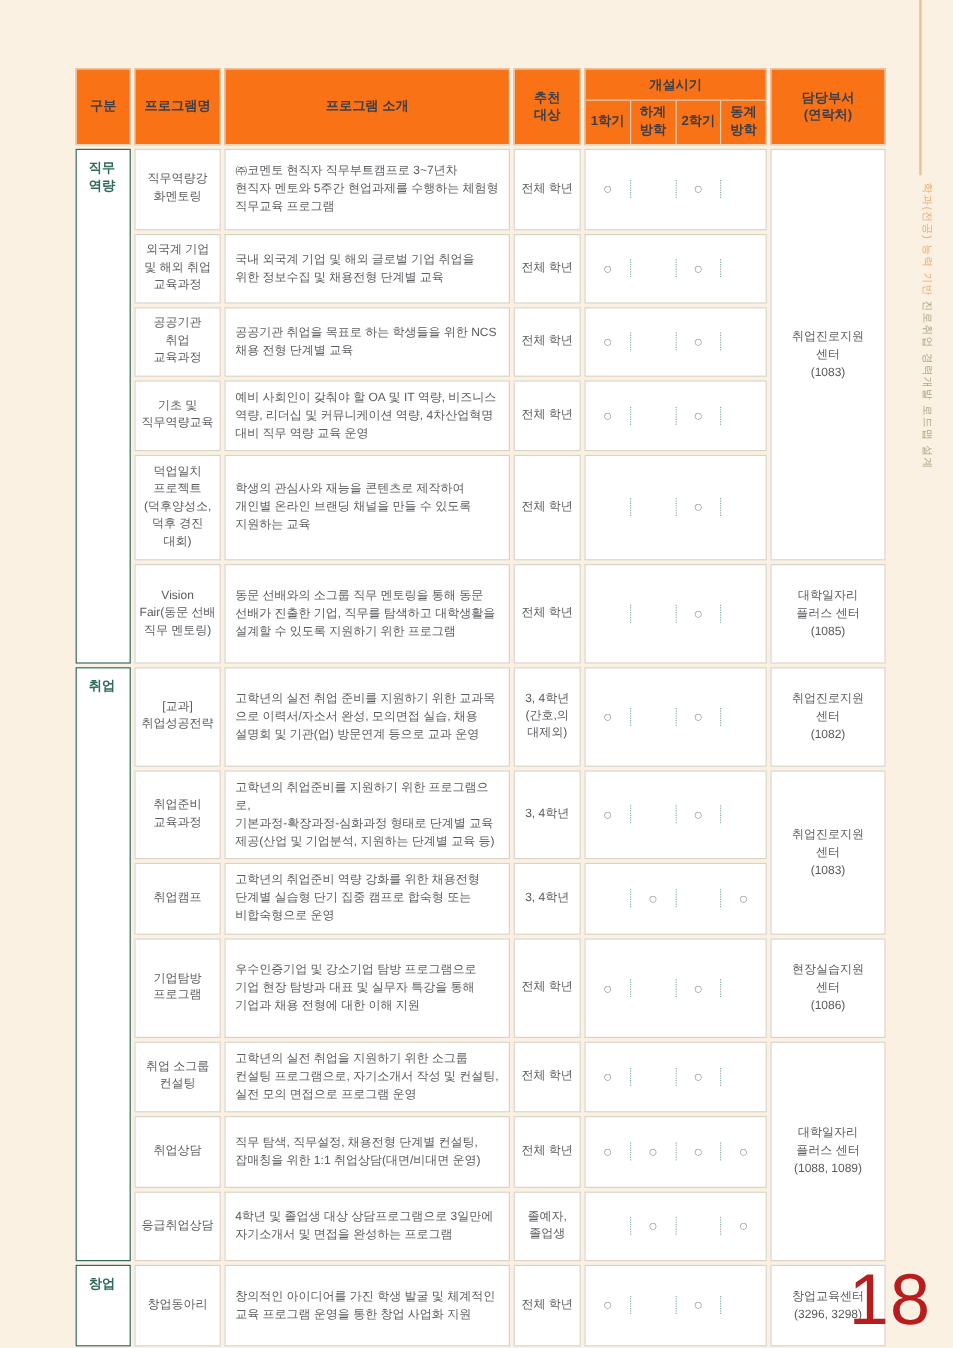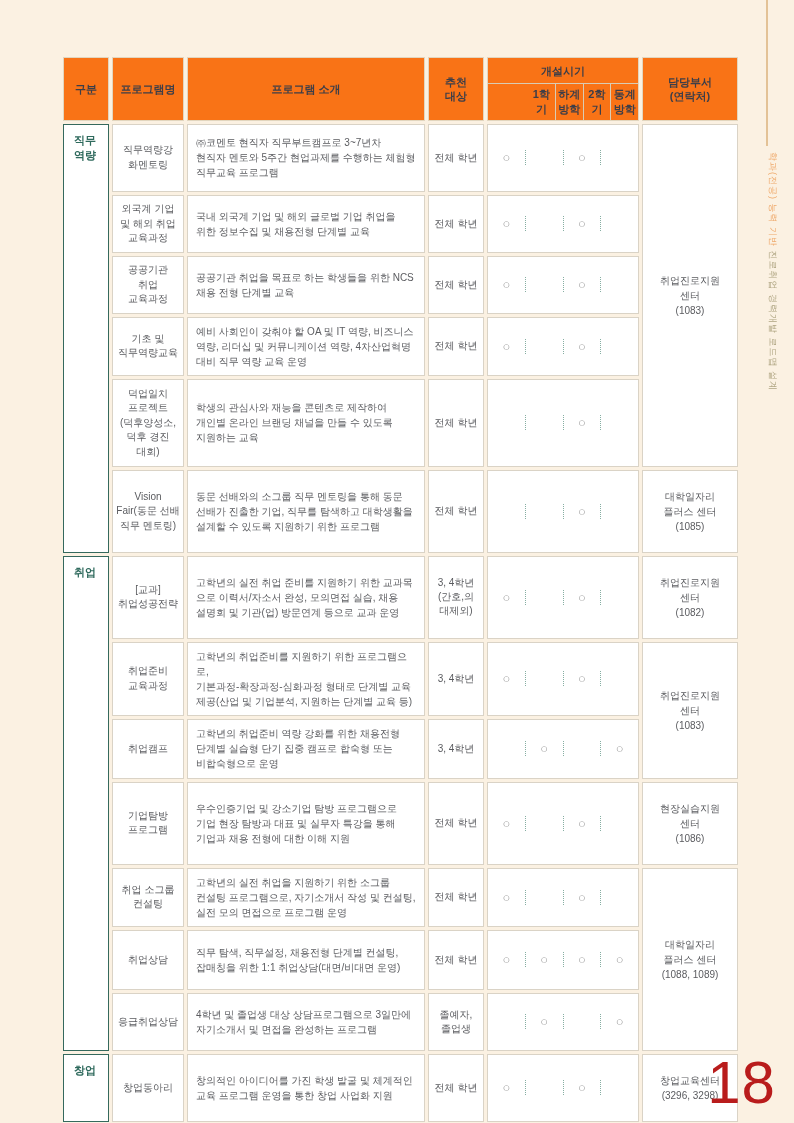--- a/index.html
+++ b/index.html
@@ -37,21 +37,21 @@
   }
   .sched-head { padding:0; }
   .sched-head .sched-title {
     padding:6px 0 5px 0; border-bottom:1px solid #D9CCB4;
   }
   .sched-head .sched-sub { display:flex; }
   .sched-head .sched-sub span {
     flex:1; padding:3px 0 4px 0; display:flex; align-items:center; justify-content:center;
     border-left:1px solid #D9CCB4; min-height:30px; white-space:pre-line;
   }
-  .sched-head .sched-sub span:first-child { border-left:none;padding-left:40px; }
+  .sched-head .sched-sub span:first-child { border-left:none; }
 
   
   td { font-size:10px; color:#5A5B5F; }
   td.cat {
     border:1px solid #35695D; color:#2F6A5D;
     font-size:11px; font-weight:bold; line-height:1.35;
     vertical-align:top; text-align:left; padding:8px 0 0 10px;
   }
   td.name { text-align:center; padding:3px 2px; line-height:1.45; font-size:10px; }
   td.intro { text-align:left; padding:6px 8px; line-height:1.5; }

